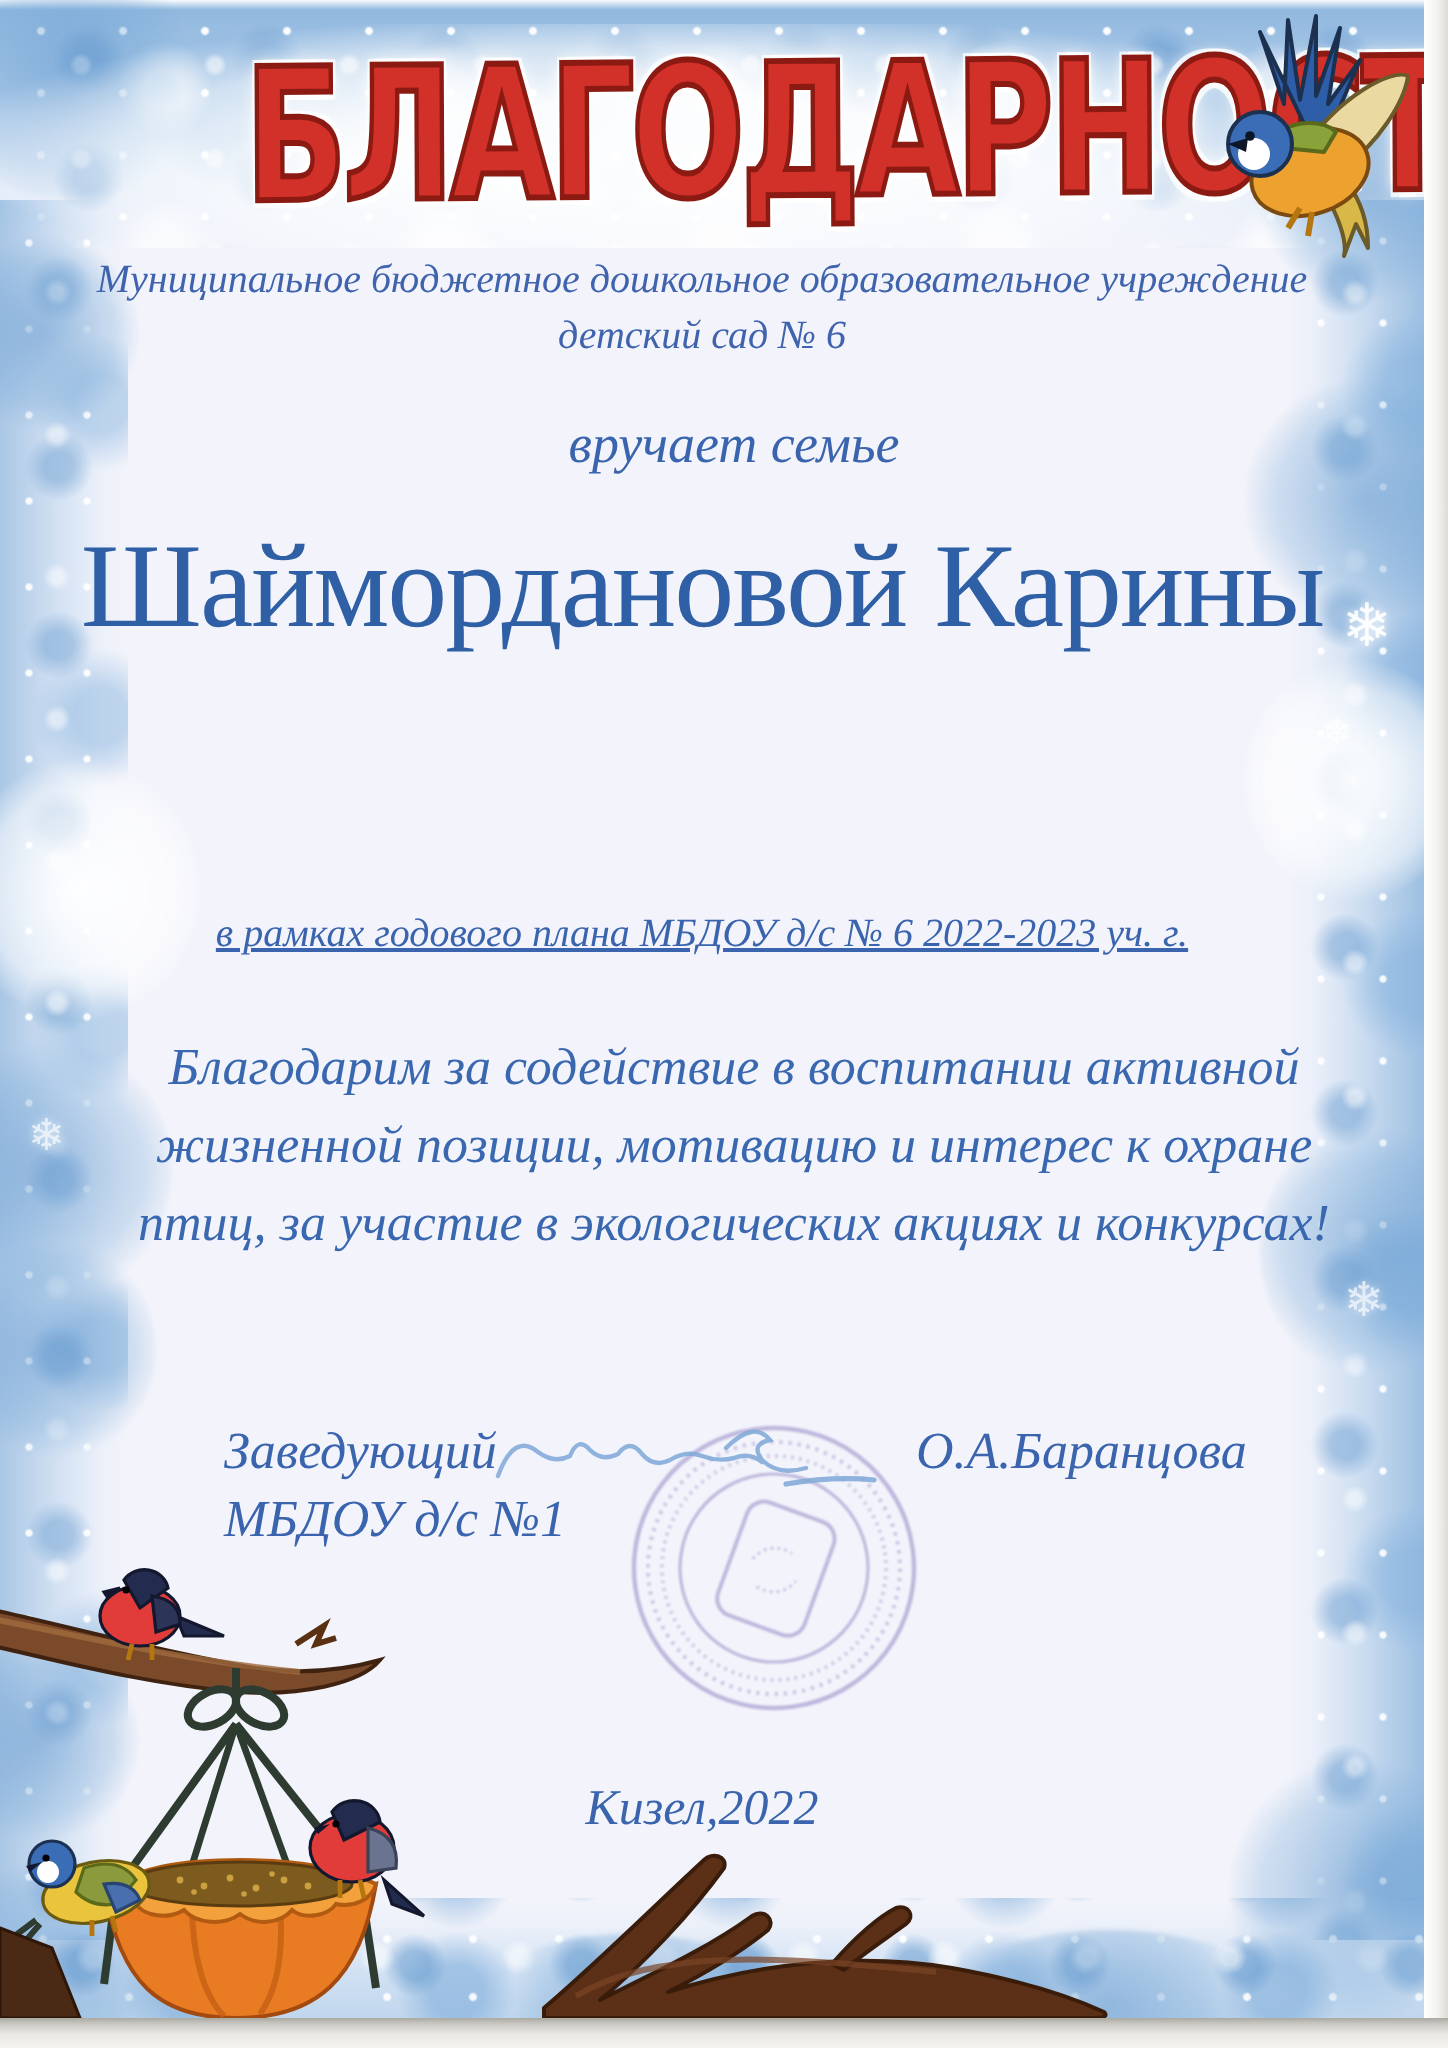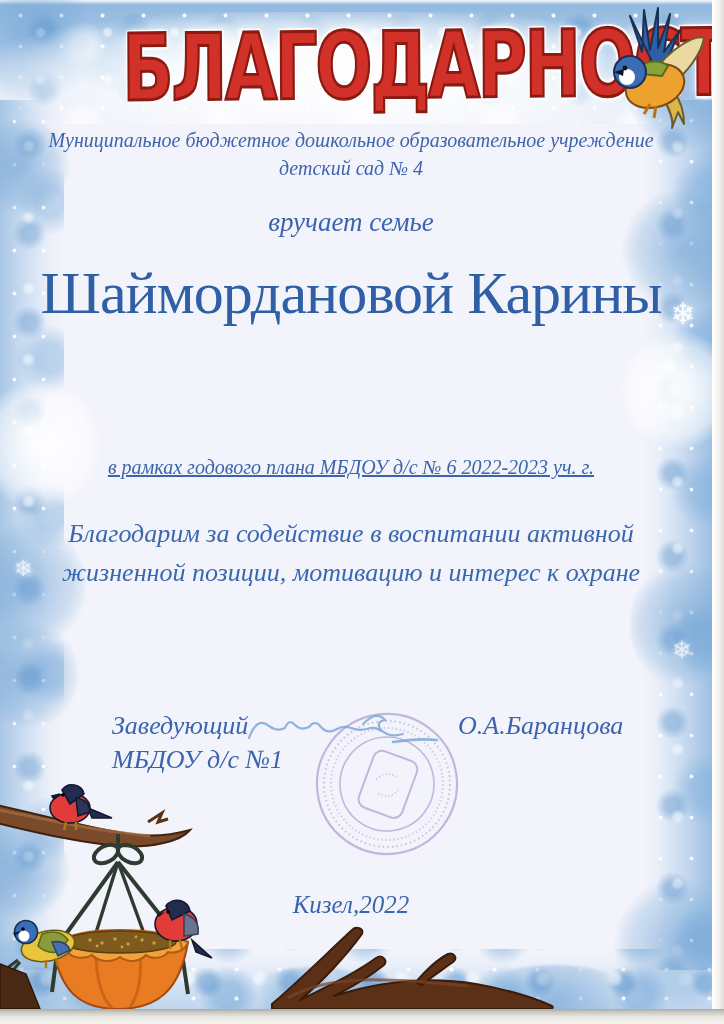--- a/index.html
+++ b/index.html
@@ -99,28 +99,28 @@
   .title span{
     display:inline-block;transform:scaleX(.73) rotate(-.4deg);transform-origin:50% 50%;
     -webkit-text-stroke:3px #8a1a12;
     text-shadow:0 0 6px rgba(255,255,255,.95),0 0 12px rgba(255,255,255,.9),
       3px 4px 0 rgba(255,255,255,.75),-3px 4px 0 rgba(255,255,255,.75),
       3px -3px 0 rgba(255,255,255,.75),-3px -3px 0 rgba(255,255,255,.75);
   }
   
   .txt{position:absolute;left:0;width:702px;text-align:center;color:#3a64ad;font-style:italic;}
   .org{top:126px;font-size:20px;line-height:28px;color:#3f63ad;}
-  .presents{top:207px;font-size:27px;}
+  .presents{top:207px;font-size:27px;margin-left:16px;}
   .recipient{
     top:260px;font-style:normal;font-size:60px;line-height:66px;color:#2f5fa5;
     font-family:"Liberation Serif",serif;letter-spacing:-1px;white-space:nowrap;
   }
   .reason{top:349px;font-size:31px;line-height:43px;}
   .plan{top:456px;font-size:20px;text-decoration:underline;}
-  .message{top:514px;font-size:26px;line-height:39px;color:#3a68b0;}
+  .message{top:514px;font-size:26px;line-height:39px;color:#3a68b0;padding-left:16px;}
   .sig-role{position:absolute;left:112px;top:709px;text-align:left;color:#3a64ad;font-style:italic;font-size:26px;line-height:34px;}
   .sig-name{position:absolute;left:458px;top:711px;color:#3a64ad;font-style:italic;font-size:26px;}
   .footer{top:891px;font-size:25px;}
   
   .stamp{position:absolute;left:303px;top:700px;filter:blur(.4px);}
   .signature{position:absolute;left:243px;top:704px;}
   
   .bird-top{position:absolute;right:4px;top:0px;}
   .feeder{position:absolute;left:0px;top:782px;}
   .branch-bottom{position:absolute;left:268px;top:912px;}
@@ -166,33 +166,34 @@
       <circle cx="38" cy="72" r="16" fill="#3a6db5"></circle>
       <circle cx="35" cy="77" r="8" fill="#ffffff" stroke="none"></circle>
       <circle cx="33" cy="68" r="2.4" fill="#0c1626" stroke="none"></circle>
       <path d="M22,72 L32,69 L31,76 Z" fill="#0c1626" stroke="none"></path>
       <path d="M58,104 l-6,10 M64,106 l-2,12" stroke="#b5760f" stroke-width="3" fill="none"></path>
     </g>
   </svg>
 
   <div class="txt org">
     <div>Муниципальное бюджетное дошкольное образовательное учреждение</div>
-    <div>детский сад № 4</div>
+    <div>детский сад № 6</div>
   </div>
 
   <div class="txt presents">вручает семье</div>
 
   <div class="txt recipient">Шаймордановой Карины</div>
 
 
   <div class="txt plan">в рамках годового плана МБДОУ д/с № 6 2022-2023 уч. г.</div>
 
   <div class="txt message">
     <div>Благодарим за содействие в воспитании активной</div>
     <div>жизненной позиции,  мотивацию и интерес к охране</div>
+    <div>птиц, за участие в экологических акциях и конкурсах!</div>
   </div>
 
   <div class="sig-role">
     <div>Заведующий</div>
     <div>МБДОУ д/с №1</div>
   </div>
   <div class="sig-name">О.А.Баранцова</div>
 
   <svg class="stamp" width="168" height="168" viewBox="0 0 168 168">
     <g transform="rotate(-8 84 84)" stroke="#8a7cc0" fill="none" opacity="0.5">

